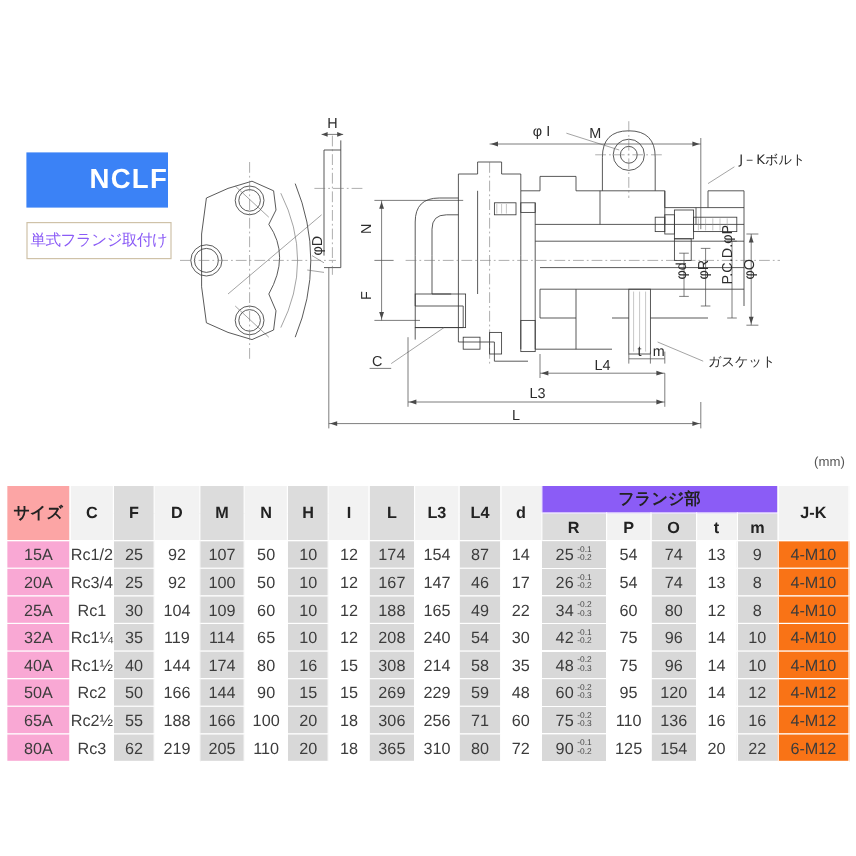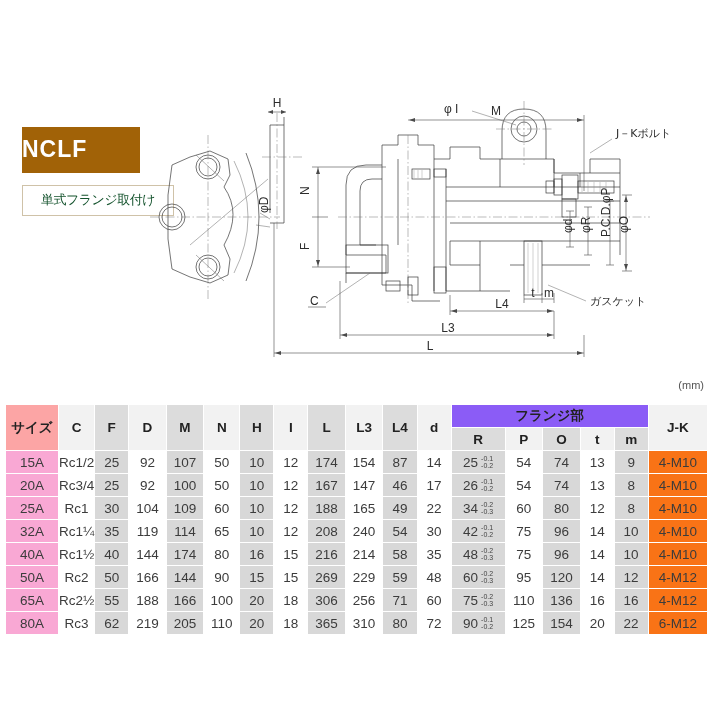--- a/index.html
+++ b/index.html
@@ -6,28 +6,28 @@
   body{
     width:713px;height:713px;background:#ffffff;
     font-family:"Liberation Sans","DejaVu Sans",sans-serif;
     color:#3a3a3a;position:relative;overflow:hidden;
   }
   #page{position:absolute;left:0;top:0;width:713px;height:713px;}
 
   
   #badge-block{position:absolute;left:22px;top:127px;width:130px;}
   #badge{
-    background:#a16207;color:#ffffff;
+    background:#3b82f6;color:#ffffff;
     font-size:23px;font-weight:bold;letter-spacing:1px;
-    padding:9px 0 10px 0;text-align:left;width:118px;
+    padding:9px 0 10px 0;text-align:right;width:118px;
   }
   #badge-sub{
-    margin-top:12px;width:152px;box-sizing:border-box;
+    margin-top:12px;width:121px;box-sizing:border-box;
     border:1px solid #cfc2a8;background:#ffffff;
-    font-size:13px;color:#14532d;text-align:center;
+    font-size:13px;color:#8b5cf6;text-align:center;
     padding:5px 2px 6px 2px;letter-spacing:-0.5px;
   }
 
   
   #drawing{position:absolute;left:150px;top:95px;width:563px;height:285px;}
   #drawing svg{display:block;}
   .lbl{font-family:"Liberation Sans","DejaVu Sans",sans-serif;font-size:12px;fill:#2c2c2c;}
   .lbl-jp{font-family:"DejaVu Sans",sans-serif;font-size:11px;fill:#2c2c2c;}
   .ln{stroke:#3a3a3a;stroke-width:0.7;fill:none;}
   .ln-thin{stroke:#666;stroke-width:0.5;fill:none;}
@@ -438,21 +438,21 @@
         </tr>
         <tr>
           <td class="c-size c-size-body">40A</td>
           <td class="col-w">Rc1½</td>
           <td class="col-g">40</td>
           <td class="col-w">144</td>
           <td class="col-g">174</td>
           <td class="col-w">80</td>
           <td class="col-g">16</td>
           <td class="col-w">15</td>
-          <td class="col-g">216</td>
+          <td class="col-g">308</td>
           <td class="col-w">214</td>
           <td class="col-g">58</td>
           <td class="col-w">35</td>
           <td class="col-g rcell">
             <div class="rwrap">
               <span>48</span>
               <span class="tol">
                 <span>-0.2</span>
                 <span>-0.3</span>
               </span>

